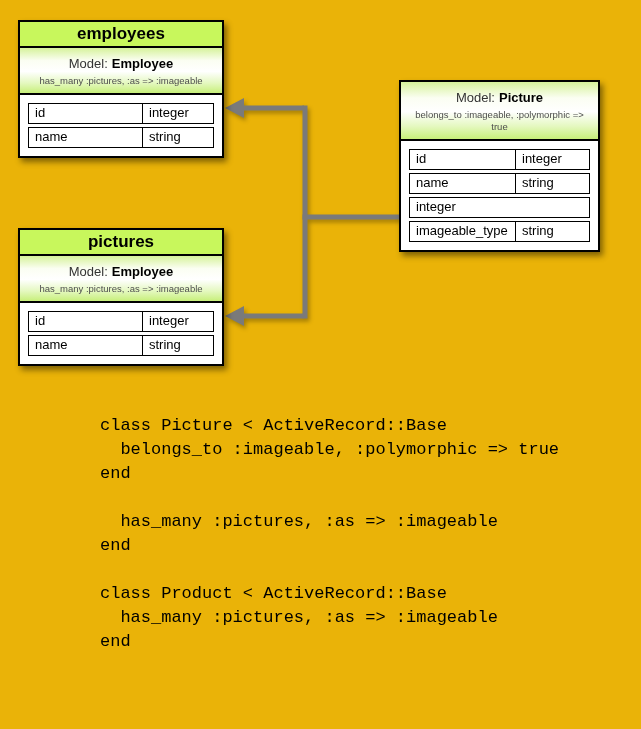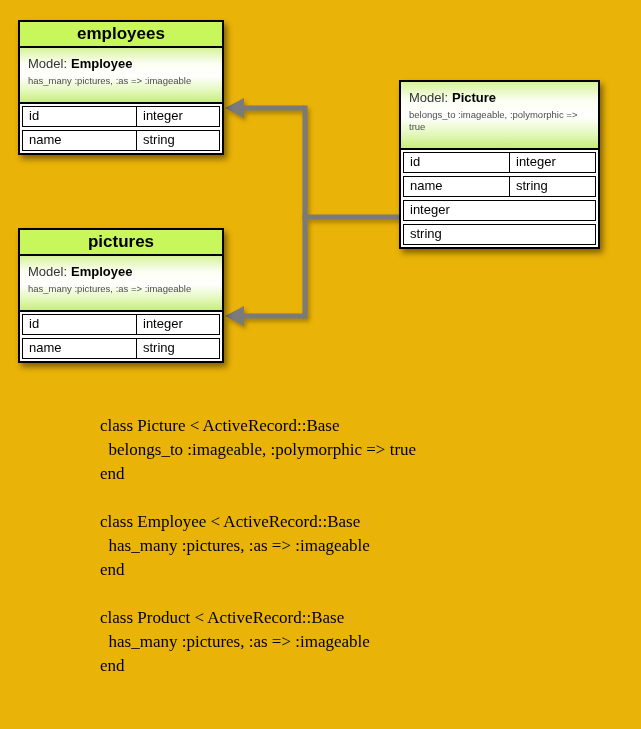--- a/index.html
+++ b/index.html
@@ -5,34 +5,34 @@
   html,body{margin:0;padding:0;background:#fff;}
   .stage{position:relative;width:641px;height:729px;background:#eab308;overflow:hidden;
          font-family:"Liberation Sans",sans-serif;}
   .connector{position:absolute;left:0;top:0;width:641px;height:729px;
              color:var(--connector-gray,#7a7a7a);
              filter:drop-shadow(2px 3px 2px rgba(0,0,0,0.30));}
   .etable{position:absolute;background:#fff;border:2px solid #000;box-sizing:content-box;
           box-shadow:3px 4px 6px rgba(0,0,0,0.45);}
   .hdr{height:24px;line-height:24px;background:var(--header-green,#c8f75c);
        border-bottom:2px solid #000;font-weight:bold;font-size:17px;text-align:center;color:#000;}
-  .model{border-bottom:2px solid #000;padding:7px 8px 15px 8px;
-         background:linear-gradient(to bottom,#d6f29b 0%,#fbfef2 28%,#ffffff 52%,#e4f8bf 78%,#c7ef7a 100%);}
+  .model{border-bottom:2px solid #000;padding:7px 8px 6px 8px;
+         background:linear-gradient(to bottom,#d6f29b 0%,#fbfef2 28%,#ffffff 52%,#e4f8bf 78%,#c7ef7a 100%);text-align:center;}
   .mline{font-size:13px;line-height:17px;color:#333;}
   .mline b{color:#000;margin-left:4px;}
   .assoc{font-size:9.5px;line-height:12px;color:#4d4d4d;margin-top:3px;}
-  .rows{padding:2px;display:flex;flex-direction:column;gap:3px;}
+  .rows{padding:8px;display:flex;flex-direction:column;gap:3px;}
   .row{display:flex;border:1.5px solid #000;height:21px;box-sizing:border-box;
        font-size:13px;line-height:18px;background:#fff;}
   .row .f{width:114px;padding-left:6px;border-right:1.5px solid #000;box-sizing:border-box;
           overflow:hidden;white-space:nowrap;}
   .row .t{flex:1;padding-left:6px;overflow:hidden;white-space:nowrap;}
   .etable.narrowf .row .f{width:106px;}
   .code{position:absolute;left:100px;top:414px;margin:0;
-        font-family:Liberation Serif, serif;font-size:17px;line-height:24px;color:#000;}
+        font-family:Liberation Mono, monospace;font-size:17px;line-height:24px;color:#000;}
   .code-line{height:24px;white-space:pre;}
 </style>
 </head>
 <body>
 
 <div class="stage">
 
   <svg class="connector" viewBox="0 0 641 729">
     <g fill="currentColor">
       <rect x="302.5" y="105.5" width="5" height="213"></rect>
@@ -73,20 +73,21 @@
         <div class="t">integer</div>
       </div>
       <div class="row">
         <div class="f">name</div>
         <div class="t">string</div>
       </div>
       <div class="row">
         <div class="t">integer</div>
       </div>
       <div class="row">
+        <div class="f">imageable_type</div>
         <div class="t">string</div>
       </div>
     </div>
   </div>
 
   <div class="etable" style="left:18px;top:228px;width:202px">
     <div class="hdr">pictures</div>
     <div class="model">
       <div class="mline"><span>Model:</span><b>Employee</b></div>
       <div class="assoc">has_many :pictures, :as =&gt; :imageable</div>
@@ -101,21 +102,20 @@
         <div class="t">string</div>
       </div>
     </div>
   </div>
 
   <div class="code">
     <div class="code-line">class Picture &lt; ActiveRecord::Base</div>
     <div class="code-line">  belongs_to :imageable, :polymorphic =&gt; true</div>
     <div class="code-line">end</div>
     <div class="code-line"></div>
-    <div class="code-line">class Employee &lt; ActiveRecord::Base</div>
     <div class="code-line">  has_many :pictures, :as =&gt; :imageable</div>
     <div class="code-line">end</div>
     <div class="code-line"></div>
     <div class="code-line">class Product &lt; ActiveRecord::Base</div>
     <div class="code-line">  has_many :pictures, :as =&gt; :imageable</div>
     <div class="code-line">end</div>
   </div>
 
 </div>
 

